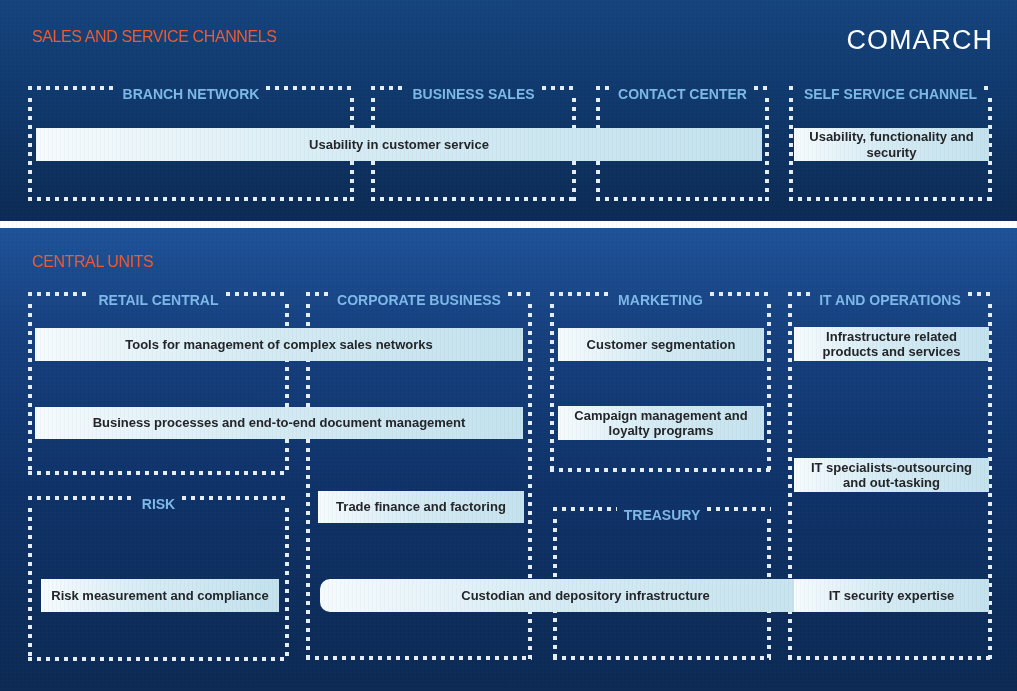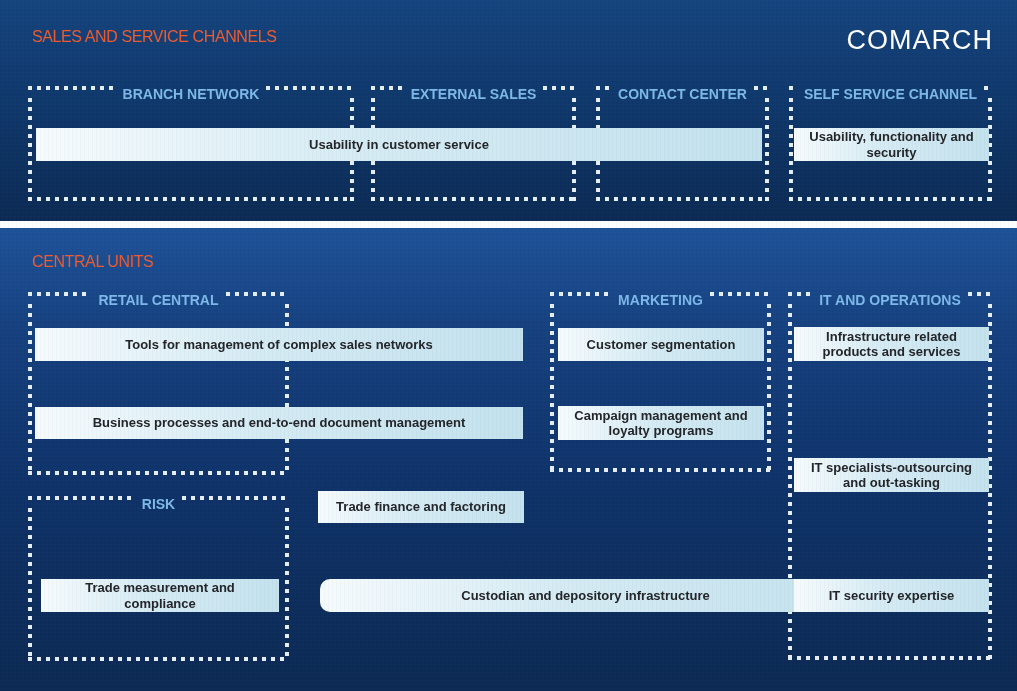--- a/index.html
+++ b/index.html
@@ -78,21 +78,21 @@
         <i class="dash"></i>
       </div>
     <div class="vline l"></div>
     <div class="vline r"></div>
     <div class="hline-b"></div>
   </div>
 
   <div class="dbox" style="left:371px;top:96px;width:205px;height:105px;">
     <div class="dbox-top">
         <i class="dash"></i>
-        <span class="dbox-label">EXTERNAL SALES</span>
+        <span class="dbox-label">BUSINESS SALES</span>
         <i class="dash"></i>
       </div>
     <div class="vline l"></div>
     <div class="vline r"></div>
     <div class="hline-b"></div>
   </div>
 
   <div class="dbox" style="left:596px;top:96px;width:173px;height:105px;">
     <div class="dbox-top">
         <i class="dash"></i>
@@ -126,20 +126,30 @@
     <div class="dbox-top">
         <i class="dash"></i>
         <span class="dbox-label">RETAIL CENTRAL</span>
         <i class="dash"></i>
       </div>
     <div class="vline l"></div>
     <div class="vline r"></div>
     <div class="hline-b"></div>
   </div>
 
+  <div class="dbox" style="left:306px;top:302px;width:226px;height:358px;">
+    <div class="dbox-top">
+        <i class="dash"></i>
+        <span class="dbox-label">CORPORATE BUSINESS</span>
+        <i class="dash"></i>
+      </div>
+    <div class="vline l"></div>
+    <div class="vline r"></div>
+    <div class="hline-b"></div>
+  </div>
 
   <div class="dbox" style="left:550px;top:302px;width:221px;height:170px;">
     <div class="dbox-top">
         <i class="dash"></i>
         <span class="dbox-label">MARKETING</span>
         <i class="dash"></i>
       </div>
     <div class="vline l"></div>
     <div class="vline r"></div>
     <div class="hline-b"></div>
@@ -160,20 +170,30 @@
     <div class="dbox-top">
         <i class="dash"></i>
         <span class="dbox-label">RISK</span>
         <i class="dash"></i>
       </div>
     <div class="vline l"></div>
     <div class="vline r"></div>
     <div class="hline-b"></div>
   </div>
 
+  <div class="dbox" style="left:553px;top:517px;width:218px;height:143px;">
+    <div class="dbox-top">
+        <i class="dash"></i>
+        <span class="dbox-label">TREASURY</span>
+        <i class="dash"></i>
+      </div>
+    <div class="vline l"></div>
+    <div class="vline r"></div>
+    <div class="hline-b"></div>
+  </div>
 
   <div class="bar" style="left:35px;top:328px;width:488px;height:33px;justify-content:center;">
       <span>Tools for management of complex sales networks</span>
     </div>
   <div class="bar" style="left:35px;top:407px;width:488px;height:32px;">
       <span>Business processes and end-to-end document management</span>
     </div>
   <div class="bar" style="left:558px;top:328px;width:206px;height:33px;">
       <span>Customer segmentation</span>
     </div>
@@ -183,21 +203,21 @@
   <div class="bar" style="left:558px;top:406px;width:206px;height:34px;">
       <span>Campaign management and loyalty programs</span>
     </div>
   <div class="bar" style="left:318px;top:491px;width:206px;height:32px;">
       <span>Trade finance and factoring</span>
     </div>
   <div class="bar" style="left:794px;top:458px;width:195px;height:34px;">
       <span>IT specialists-outsourcing and out-tasking</span>
     </div>
   <div class="bar" style="left:41px;top:579px;width:238px;height:33px;">
-      <span>Trade measurement and compliance</span>
+      <span>Risk measurement and compliance</span>
     </div>
   <div class="bar" style="left:320px;top:579px;width:531px;height:33px;border-radius:10px;">
       <span>Custodian and depository infrastructure</span>
     </div>
   <div class="bar" style="left:794px;top:579px;width:195px;height:33px;">
       <span>IT security expertise</span>
     </div>
 
   <div class="texture"></div>
 </div>

